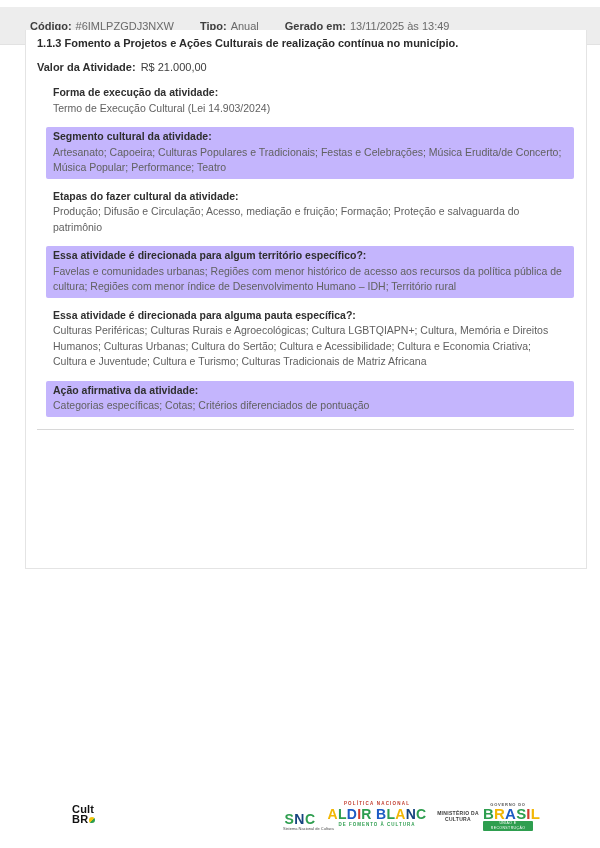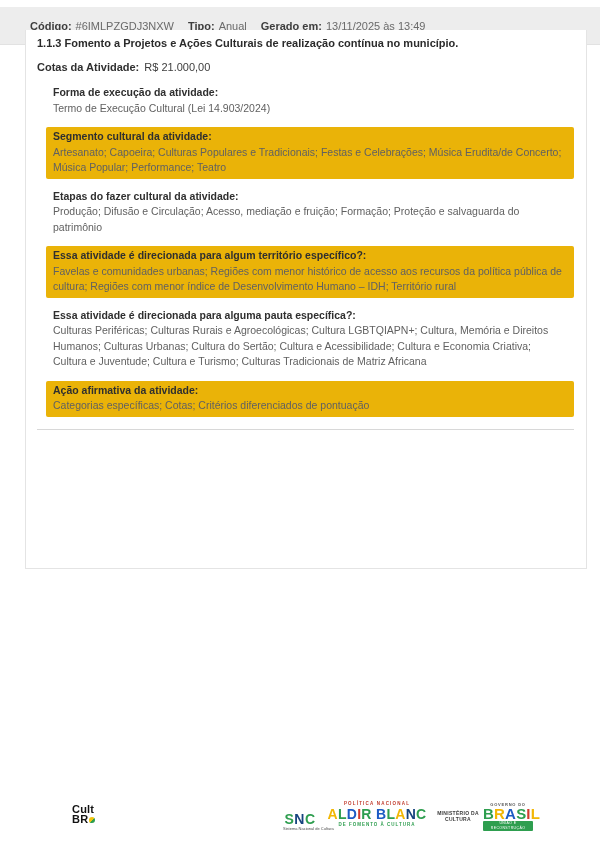--- a/index.html
+++ b/index.html
@@ -5,21 +5,21 @@
   html,body{margin:0;padding:0;}
   body{
     width:600px;height:848px;position:relative;overflow:hidden;
     background:#ffffff;font-family:"Liberation Sans",sans-serif;
     -webkit-font-smoothing:antialiased;
   }
   
   .topbar{
     position:absolute;top:7px;left:0;width:600px;height:38px;background:#ededed;
     border-bottom:1px solid #e2e2e2;box-sizing:border-box;
-    display:flex;align-items:center;padding:0 30px;font-size:11px;color:#6a6a6a;
+    display:flex;align-items:center;padding:0 30px;font-size:11px;color:#6a6a6a;gap:12px;
   }
   .topbar .pair{white-space:nowrap;margin-right:14px;}
   .topbar .k{font-weight:bold;color:#3d3d3d;margin-right:4px;}
   .topbar .pagenum{margin-left:auto;font-weight:bold;color:#3d3d3d;margin-top:44px;}
 
   
   .card{
     position:absolute;top:30px;left:25px;width:562px;height:539px;
     background:#ffffff;border:1px solid #e4e4e4;border-top:none;box-sizing:border-box;
   }
@@ -27,21 +27,21 @@
     margin:6px 12px 0 11px;font-size:11px;line-height:15px;font-weight:bold;color:#2b2b2b;
   }
   .valor{margin:9px 12px 0 11px;font-size:11px;line-height:15px;}
   .valor .k{font-weight:bold;color:#2f2f2f;}
   .valor .v{color:#3d3d3d;margin-left:5px;}
 
   .section{
     margin:8px 12px 0 20px;padding:2px 10px 3px 7px;
     font-size:10.5px;line-height:15.5px;border-radius:2px;
   }
-  .section.shaded{background:#eab308;}
+  .section.shaded{background:#c4b5fd;}
   .section .label{display:block;font-weight:bold;color:#2f2f2f;}
   .section .value{color:#616161;}
   .divider{margin:12px 12px 0 11px;border-top:1px solid #d8d8d8;height:0;}
 
   
   .footer{position:absolute;left:0;bottom:10px;width:551px;height:40px;}
   .cultbr{
     position:absolute;left:72px;top:6px;font-size:11px;line-height:10px;
     font-weight:bold;color:#121212;letter-spacing:0.2px;
   }
@@ -72,21 +72,21 @@
   <span class="pair"><span class="k">Código:</span><span>#6IMLPZGDJ3NXW</span></span>
   <span class="pair"><span class="k">Tipo:</span><span>Anual</span></span>
   <span class="pair"><span class="k">Gerado em:</span><span>13/11/2025 às 13:49</span></span>
   <span class="pagenum">5/10</span>
 </header>
 
 <main class="card">
   <div class="doc-title">1.1.3 Fomento a Projetos e Ações Culturais de realização contínua no município.</div>
 
   <div class="valor">
-    <span class="k">Cotas da Atividade:</span><span class="v">R$ 21.000,00</span>
+    <span class="k">Valor da Atividade:</span><span class="v">R$ 21.000,00</span>
   </div>
 
   <div class="section">
     <span class="label">Forma de execução da atividade:</span>
     <span class="value">Termo de Execução Cultural (Lei 14.903/2024)</span>
   </div>
 
   <div class="section shaded">
     <span class="label">Segmento cultural da atividade:</span>
     <span class="value">Artesanato; Capoeira; Culturas Populares e Tradicionais; Festas e Celebrações; Música Erudita/de Concerto; Música Popular; Performance; Teatro</span>

